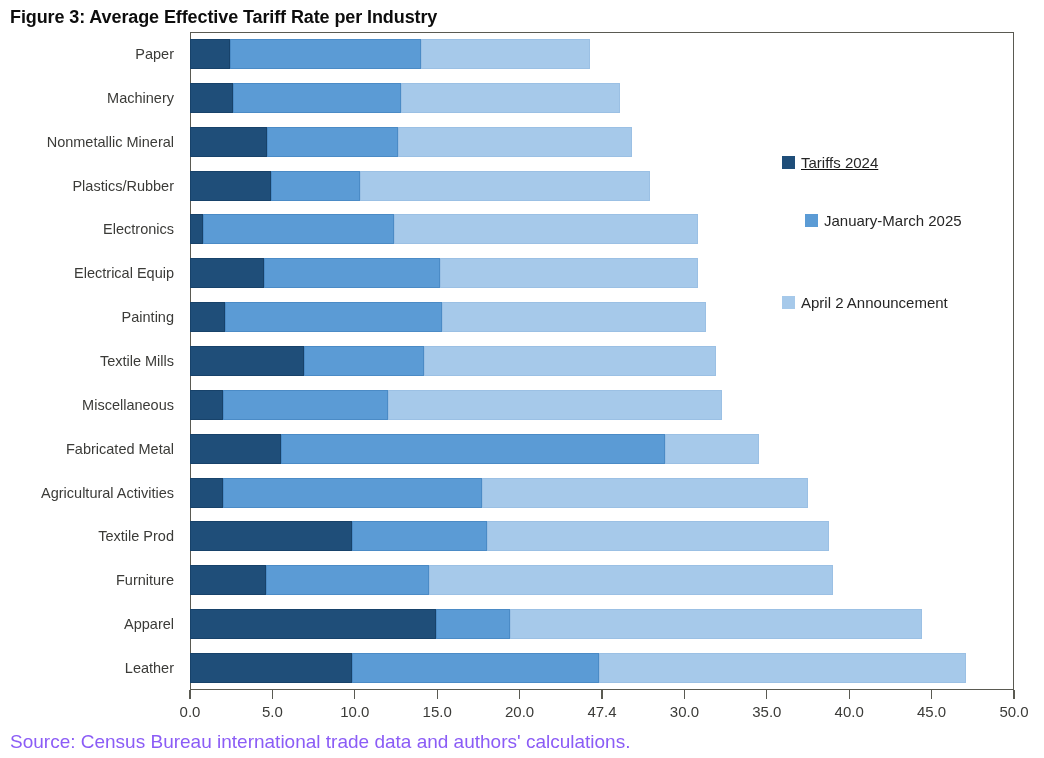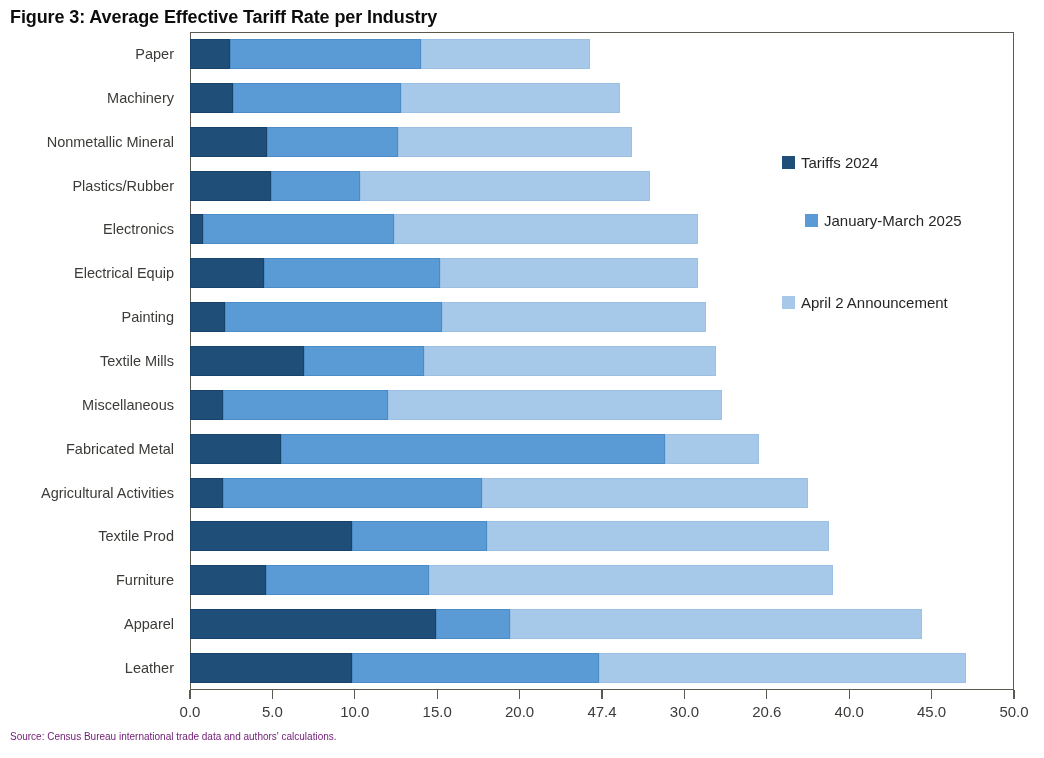--- a/index.html
+++ b/index.html
@@ -148,22 +148,22 @@
   .legend-label {
     font-size: 15px;
     color: #262626;
   }
 
   
   #source-note {
     position: absolute;
     left: 10px;
     top: 731px;
-    font-size: 10px;
-    color: #701a75;
+    font-size: 19px;
+    color: #8b5cf6;
     white-space: nowrap;
   }
 </style>
 </head>
 <body>
 
 <div id="figure-title">Figure 3: Average Effective Tariff Rate per Industry</div>
 
 <div id="chart-area">
 
@@ -244,31 +244,31 @@
       <div class="xticklabel" style="left: 164.8px;">10.0</div>
       <div class="xtick" style="left: 246.5px;"></div>
       <div class="xticklabel" style="left: 247.2px;">15.0</div>
       <div class="xtick" style="left: 328.9px;"></div>
       <div class="xticklabel" style="left: 329.6px;">20.0</div>
       <div class="xtick" style="left: 411.3px;"></div>
       <div class="xticklabel" style="left: 412px;">47.4</div>
       <div class="xtick" style="left: 493.7px;"></div>
       <div class="xticklabel" style="left: 494.4px;">30.0</div>
       <div class="xtick" style="left: 576.1px;"></div>
-      <div class="xticklabel" style="left: 576.8px;">20.6</div>
+      <div class="xticklabel" style="left: 576.8px;">35.0</div>
       <div class="xtick" style="left: 658.5px;"></div>
       <div class="xticklabel" style="left: 659.2px;">40.0</div>
       <div class="xtick" style="left: 740.9px;"></div>
       <div class="xticklabel" style="left: 741.6px;">45.0</div>
       <div class="xtick" style="left: 823.3px;"></div>
       <div class="xticklabel" style="left: 824px;">50.0</div>
     </div>
 
   <div id="legend">
-      <div class="legend-item" style="top: 0px;">
+      <div class="legend-item" style="top: 0px; text-decoration: underline;">
         <span class="legend-swatch" style="background: rgb(31, 78, 121);"></span>
         <span class="legend-label">Tariffs 2024</span>
       </div>
       <div class="legend-item" style="top: 58px; margin-left: 23px;">
         <span class="legend-swatch" style="background: rgb(91, 155, 213);"></span>
         <span class="legend-label">January-March 2025</span>
       </div>
       <div class="legend-item" style="top: 140px;">
         <span class="legend-swatch" style="background: rgb(166, 201, 234);"></span>
         <span class="legend-label">April 2 Announcement</span>

